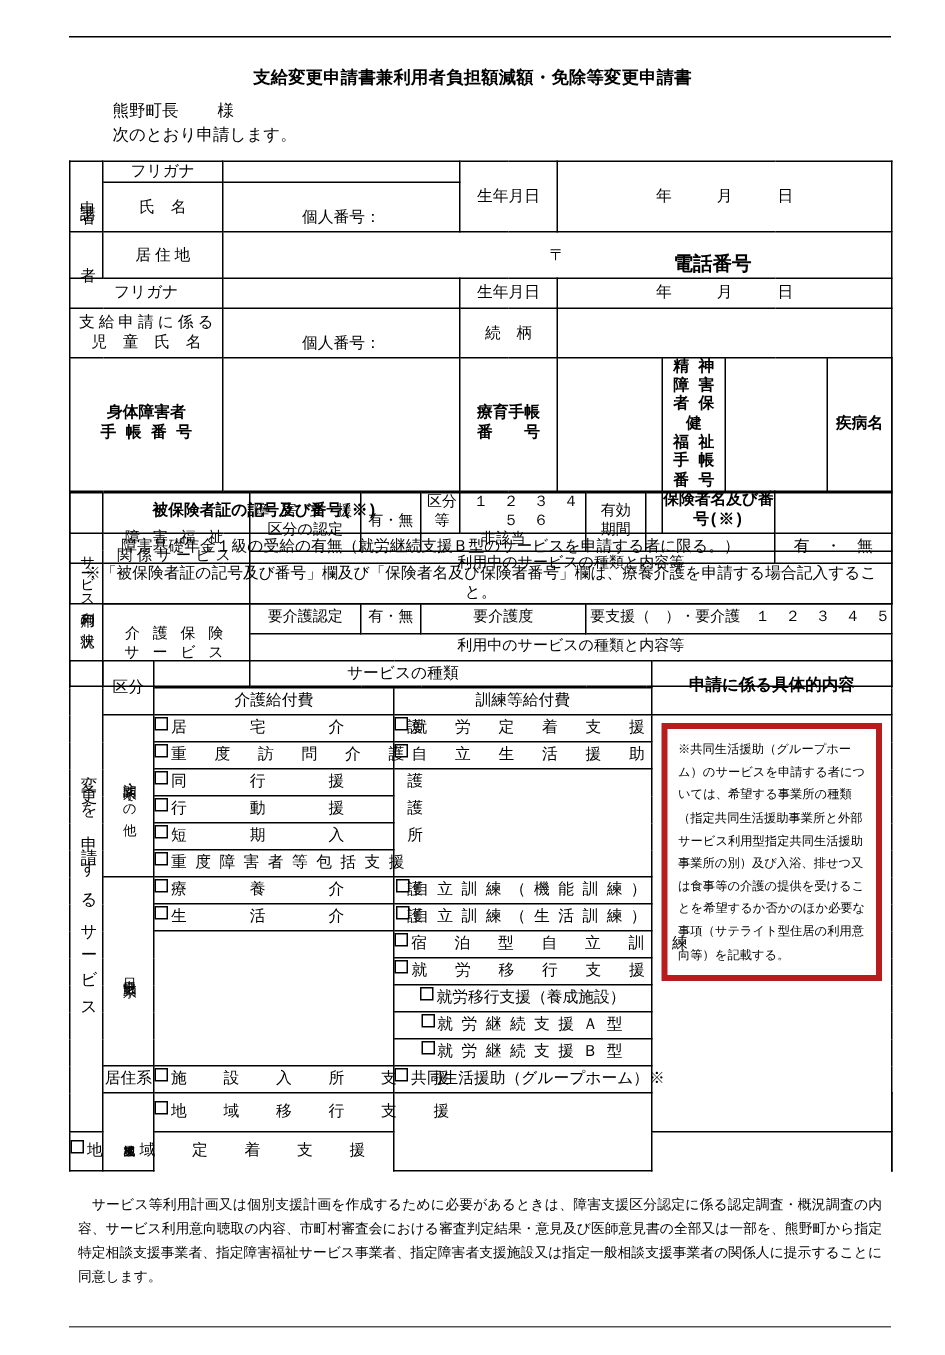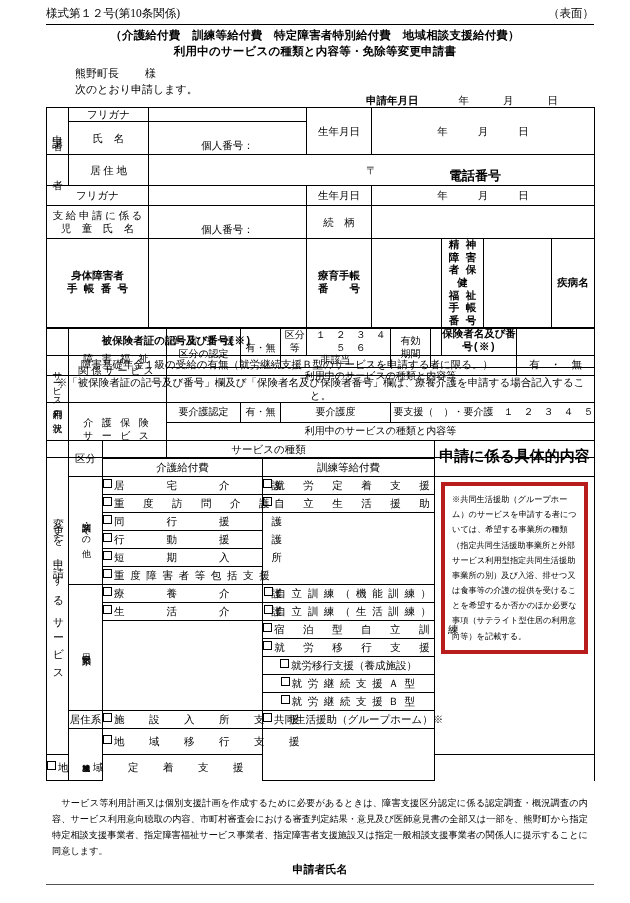--- a/index.html
+++ b/index.html
@@ -69,39 +69,28 @@
   .foot{font-size:9.2px;line-height:1.75;text-align:justify;padding:0 6px;}
   .foot p{margin:0;text-indent:1em;}
   .signrow{position:absolute;left:46px;top:862px;width:548px;text-align:center;font-size:11px;font-weight:bold;}
   .signrule{position:absolute;left:46px;top:884px;width:548px;border-top:1px solid #555;}
 </style>
 </head>
 <body>
 
 <div class="page">
 
-  <div class="hdrline">
-    <span>様式第１２号(第10条関係)</span>
-    <span>（表面）</span>
-  </div>
   <div class="hdrrule"></div>
-  <div class="title1">（介護給付費　訓練等給付費　特定障害者特別給付費　地域相談支援給付費）</div>
-  <div class="title2">利用中のサービスの種類と内容等・免除等変更申請書</div>
+  <div class="title2">支給変更申請書兼利用者負担額減額・免除等変更申請書</div>
 
   <div class="addr">
     <span>熊野町長</span><span class="sama">様</span>
   </div>
   <div class="intro">次のとおり申請します。</div>
 
-  <div class="appdate">
-    <span class="lbl">申請年月日</span>
-    <span class="y">年</span>
-    <span class="m">月</span>
-    <span class="d">日</span>
-  </div>
 
   <table class="frm" id="tbl-applicant">
     <colgroup>
       <col style="width:22px">
         <col style="width:80px">
         <col style="width:158px">
       <col style="width:32px">
         <col style="width:33px">
         <col style="width:28px">
       <col style="width:42px">
@@ -270,21 +259,21 @@
         <col style="width:160px">
     </colgroup>
 
     <tbody>
         <tr>
       <td rowspan="17">
         <span class="vbig">変更を申請するサービス</span>
       </td>
       <td rowspan="2">区分</td>
       <td colspan="2" style="height:17px">サービスの種類</td>
-      <td rowspan="2" class="b" style="font-size:15px">申請に係る具体的内容</td>
+      <td rowspan="2" class="b" style="font-size:11px">申請に係る具体的内容</td>
     </tr>
     <tr>
       <td style="height:17px">介護給付費</td>
       <td>訓練等給付費</td>
     </tr>
 
     <tr>
       <td rowspan="6">
         <span class="vsmall">訪問系・その他</span>
       </td>
@@ -358,16 +347,15 @@
       <td class="svc svcJ" style="height:25px"><span class="chk"></span><span>地　域　定　着　支　援</span></td>
     </tr>
   </tbody>
     </table>
 
   <div class="footwrap">
     <div class="foot">
       <p>サービス等利用計画又は個別支援計画を作成するために必要があるときは、障害支援区分認定に係る認定調査・概況調査の内容、サービス利用意向聴取の内容、市町村審査会における審査判定結果・意見及び医師意見書の全部又は一部を、熊野町から指定特定相談支援事業者、指定障害福祉サービス事業者、指定障害者支援施設又は指定一般相談支援事業者の関係人に提示することに同意します。</p>
     </div>
   </div>
-  <div class="signrow">申請者氏名</div>
   <div class="signrule"></div>
 
 </div>
 
 </body></html>

